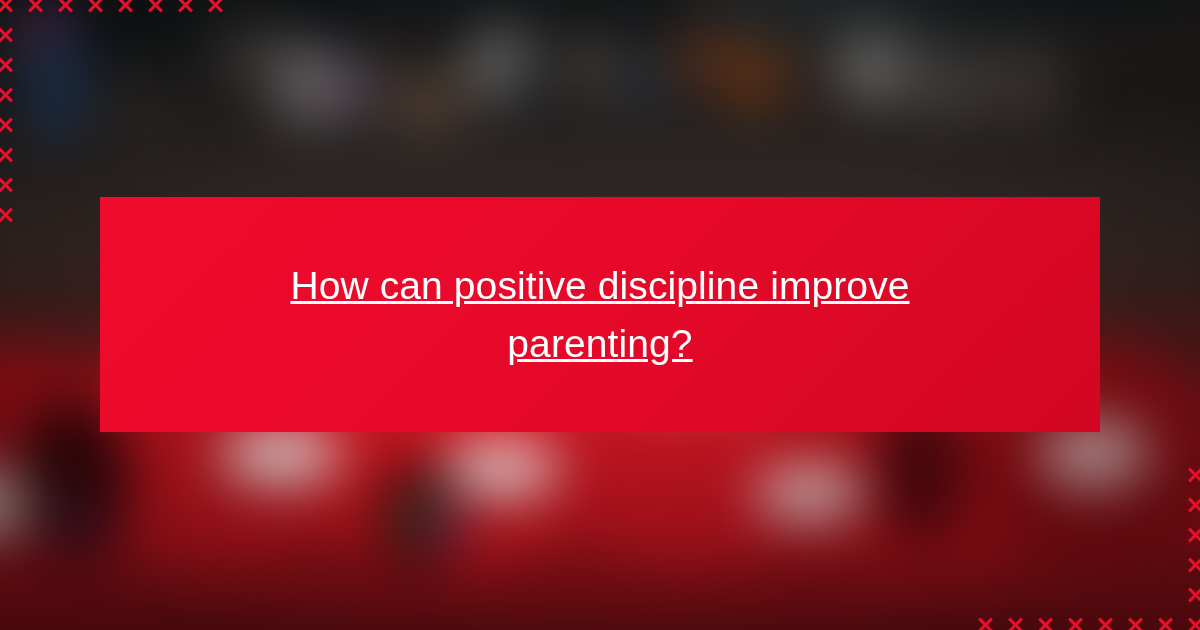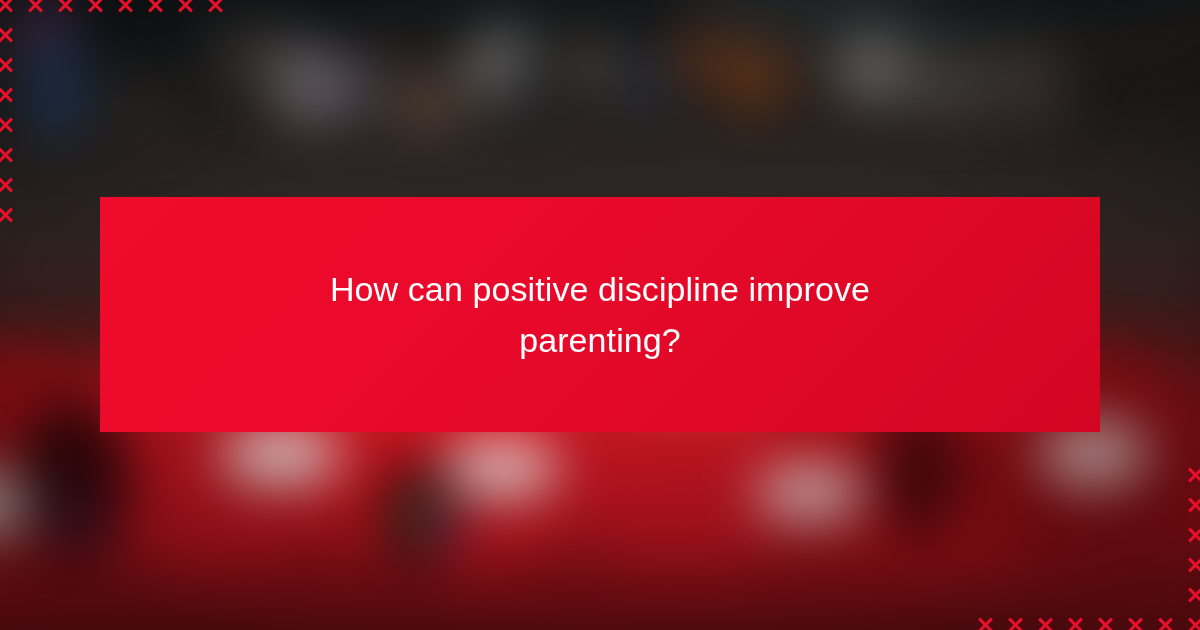--- a/index.html
+++ b/index.html
@@ -90,26 +90,27 @@
     height: 235px;
     background: linear-gradient(135deg, #ef0b2c 0%, #e8092a 45%, #d20622 100%);
     display: flex;
     align-items: center;
     justify-content: center;
     box-sizing: border-box;
     padding: 0 60px;
   }
   .headline-text {
     color: #ffffff;
-    font-size: 34px;
+    font-size: 39px;
     line-height: 1.48;
     text-align: center;
     font-weight: 400;
     letter-spacing: 0.1px;
     max-width: 640px;
+    text-decoration: underline;
   }
 </style>
 </head>
 <body>
 
 <div id="stage">
 
   <div class="bg-layer">
     <div class="bg-base"></div>
 

